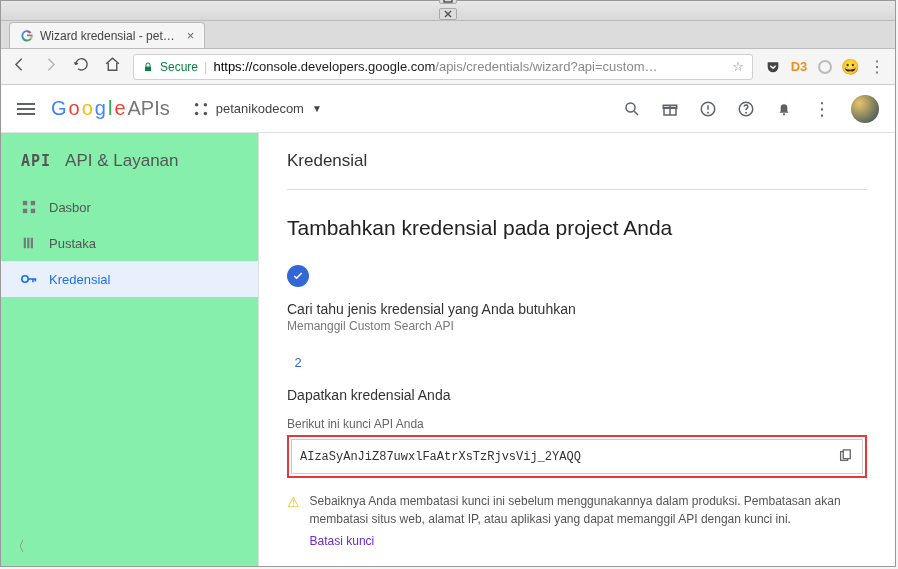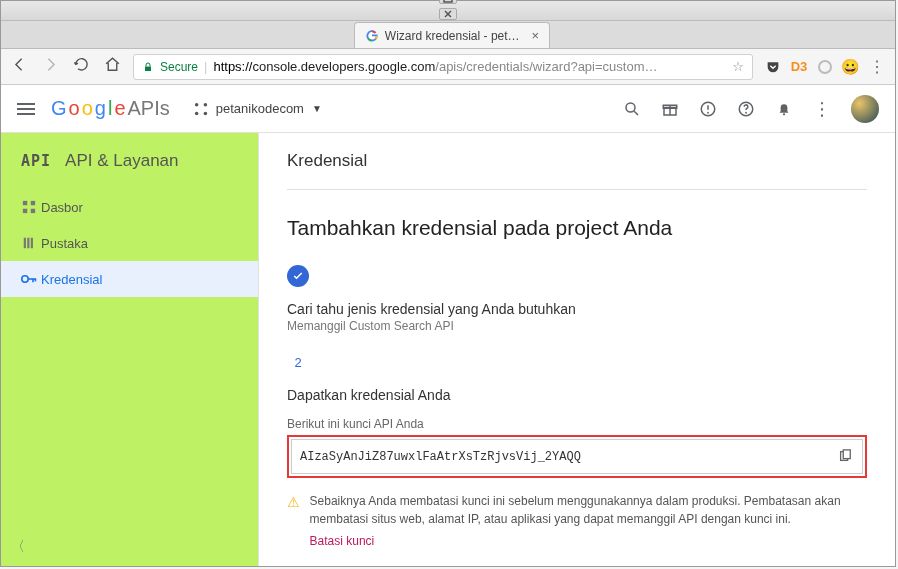--- a/index.html
+++ b/index.html
@@ -3,21 +3,21 @@
 <meta charset="utf-8">
 <style>
 * { margin: 0; padding: 0; box-sizing: border-box; font-family: Arial, sans-serif; }
 body { background: #f5f5f5; width: 898px; height: 569px; overflow: hidden; }
 
 .window-frame { border: 1px solid #999; background: #fff; width: 896px; height: 567px; position: relative; }
 .os-title-bar { height: 20px; background: linear-gradient(#e8e8e8,#d8d8d8); border-bottom: 1px solid #bbb; display: flex; justify-content: flex-end; align-items: center; padding: 0 4px; gap: 4px; font-size: 11px; flex-direction: column; }
 .os-title-bar .user { background: #ddd; border: 1px solid #aaa; border-radius: 3px; padding: 1px 8px; font-size: 11px; }
 .os-btn { width: 18px; height: 14px; background: #ddd; border: 1px solid #aaa; border-radius: 2px; display: flex; align-items: center; justify-content: center; font-size: 10px; line-height: 1; }
 
-.tab-strip { height: 28px; background: #dcdcdc; display: flex; align-items: flex-end; padding-left: 8px; border-bottom: 1px solid #bbb; justify-content: center; }
+.tab-strip { height: 28px; background: #dcdcdc; display: flex; align-items: flex-end; padding-left: 8px; border-bottom: 1px solid #bbb; }
 .tab { height: 26px; background: #f5f5f5; border: 1px solid #bbb; border-bottom: none; border-radius: 4px 4px 0 0; padding: 0 10px; display: flex; align-items: center; gap: 6px; font-size: 12px; color: #444; min-width: 170px; }
 .tab .favicon { width: 14px; height: 14px; }
 .tab .close { font-size: 13px; color: #666; margin-left: 6px; }
 
 .url-bar { height: 36px; background: #f5f5f5; border-bottom: 1px solid #ccc; display: flex; align-items: center; padding: 0 10px; gap: 12px; }
 .nav-icons { display: flex; gap: 14px; align-items: center; color: #555; }
 .nav-icons svg { width: 17px; height: 17px; fill: #555; }
 .address { flex: 1; display: flex; align-items: center; gap: 6px; background: #fff; border: 1px solid #d0d0d0; border-radius: 3px; height: 26px; padding: 0 8px; font-size: 13px; }
 .lock { color: #0b8043; display: flex; align-items: center; gap: 6px; font-size: 12px; }
 .addr-text { color: #888; flex: 1; overflow: hidden; white-space: nowrap; text-overflow: ellipsis; }
@@ -30,23 +30,23 @@
 .burger { display: flex; flex-direction: column; gap: 3px; cursor: pointer; }
 .burger span { width: 18px; height: 2px; background: #5f6368; }
 .logo { font-size: 20px; font-weight: normal; display: flex; align-items: center; gap: 2px; }
 .project { display: flex; align-items: center; gap: 8px; font-size: 13px; color: #444; margin-left: 8px; }
 .project .proj-ico { display: inline-flex; width: 14px; height: 14px; }
 .header-right { margin-left: auto; display: flex; align-items: center; gap: 20px; color: #5f6368; }
 .header-right .hico { width: 18px; height: 18px; display: flex; align-items: center; justify-content: center; }
 .avatar { width: 28px; height: 28px; border-radius: 50%; background: radial-gradient(circle at 30% 30%, #e9c46a, #264653); }
 
 .page-body { display: flex; height: calc(100% - 20px - 28px - 36px - 48px); }
-.sidebar { width: 258px; border-right: 1px solid #e0e0e0; background: #bef264; position: relative; }
+.sidebar { width: 258px; border-right: 1px solid #e0e0e0; background: #86efac; position: relative; }
 .side-header { padding: 18px 20px; font-size: 17px; color: #555; display: flex; align-items: center; gap: 14px; }
-.side-item { padding: 10px 20px; display: flex; align-items: center; gap: 4px; font-size: 13px; color: #555; cursor: pointer; }
+.side-item { padding: 10px 20px; display: flex; align-items: center; gap: 12px; font-size: 13px; color: #555; cursor: pointer; }
 .side-item.active { background: #e8f0fe; color: #1a73e8; }
 .side-item .si-ico { width: 16px; height: 16px; display: flex; align-items: center; justify-content: center; font-size: 13px; }
 .side-toggle { position: absolute; bottom: 10px; left: 10px; color: #777; font-size: 14px; }
 
 .content { flex: 1; padding: 0 0 0 28px; overflow-y: auto; }
 .content-header { border-bottom: 1px solid #e0e0e0; padding: 18px 0; margin-right: 28px; }
 .content-header h2 { font-size: 17px; font-weight: 400; color: #333; }
 .content-main { padding: 24px 28px 10px 0; }
 .content-main h1 { font-size: 21px; font-weight: 400; color: #222; line-height: 1.3; margin-bottom: 24px; }
 
@@ -59,21 +59,21 @@
 .step-sub { font-size: 12px; color: #777; }
 
 .field-label { font-size: 12px; color: #666; margin: 14px 0 4px; }
 .highlight-box { border: 2px solid #e53935; padding: 2px; margin-bottom: 14px; }
 .api-key-field { display: flex; align-items: center; border: 1px solid #ccc; height: 35px; padding: 0 8px; background: #fff; }
 .api-key-field .key { flex: 1; font-family: 'Courier New', monospace; font-size: 12px; color: #333; }
 .copy-ico { width: 16px; height: 16px; color: #666; }
 
 .warning { display: flex; gap: 10px; font-size: 12px; color: #555; line-height: 1.5; }
 .warning .warn-ico { color: #f4b400; font-size: 14px; flex-shrink: 0; }
-.warning a { color: #be185d; text-decoration: none; display: inline-block; margin-top: 4px; }
+.warning a { color: #6d28d9; text-decoration: none; display: inline-block; margin-top: 4px; }
 
 .action-row { margin-top: 24px; display: flex; gap: 6px; padding-bottom: 4px; }
 .btn { height: 30px; padding: 0 14px; font-size: 13px; border: 1px solid #ccc; background: #fff; display: flex; align-items: center; cursor: pointer; }
 .btn.primary { background: #3367d6; color: #fff; border-color: #3367d6; }
 </style>
 </head>
 <body>
 
 <div class="window-frame">
 

